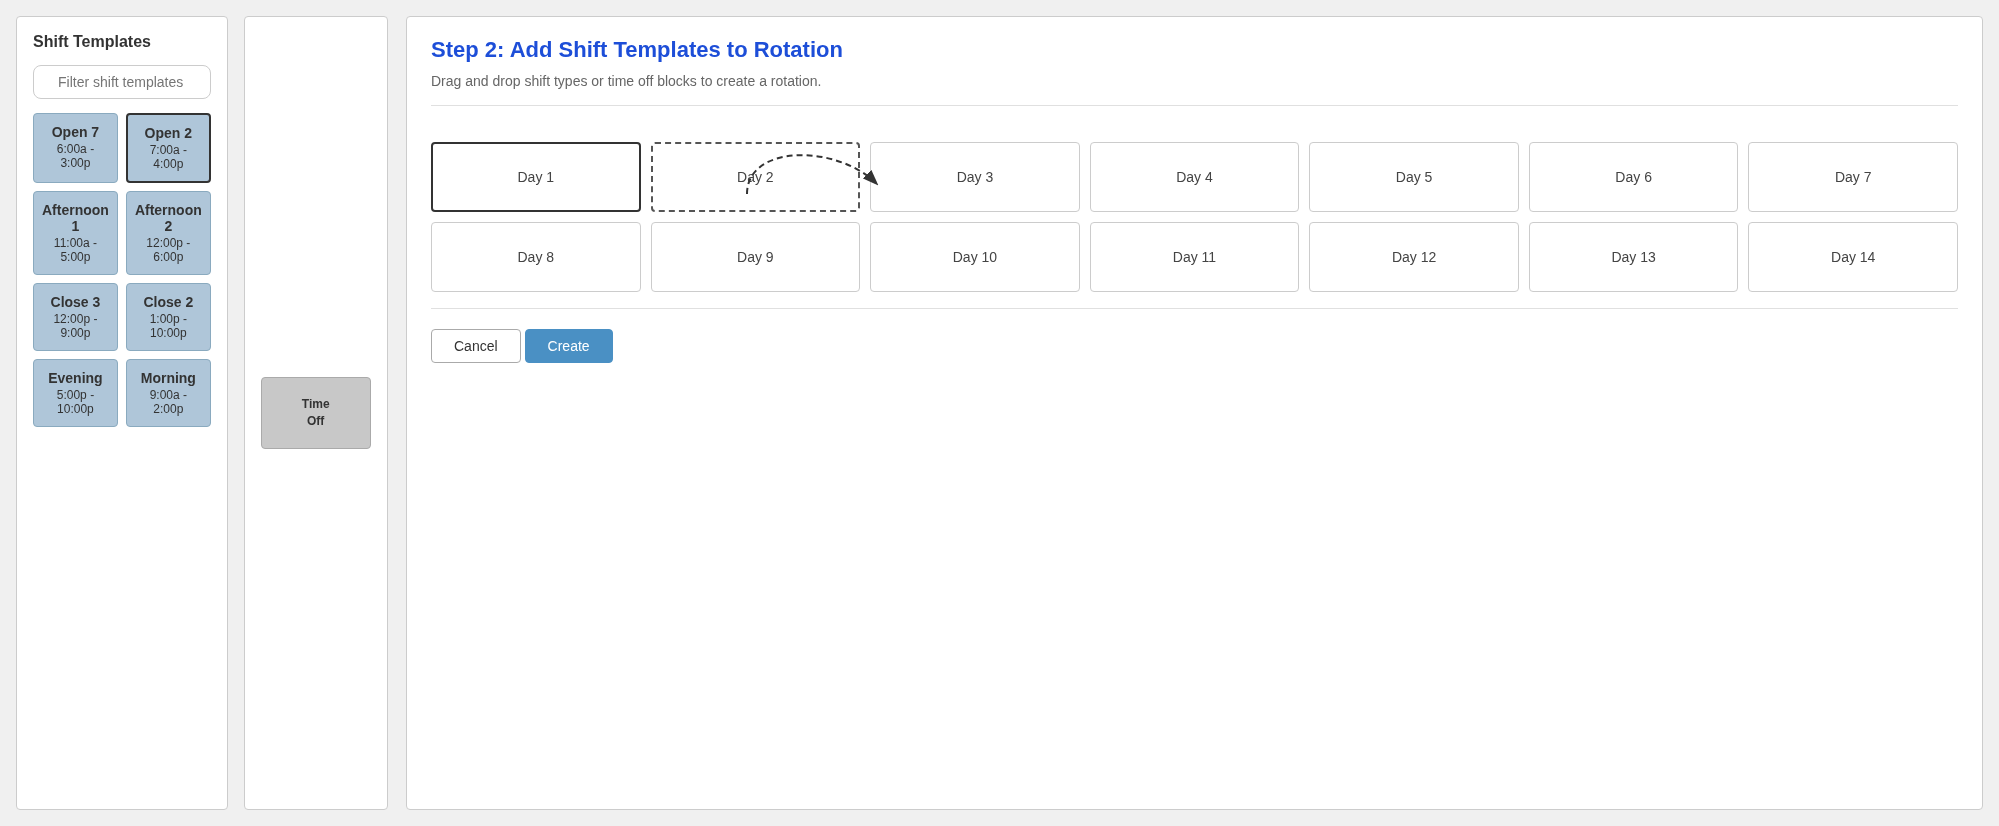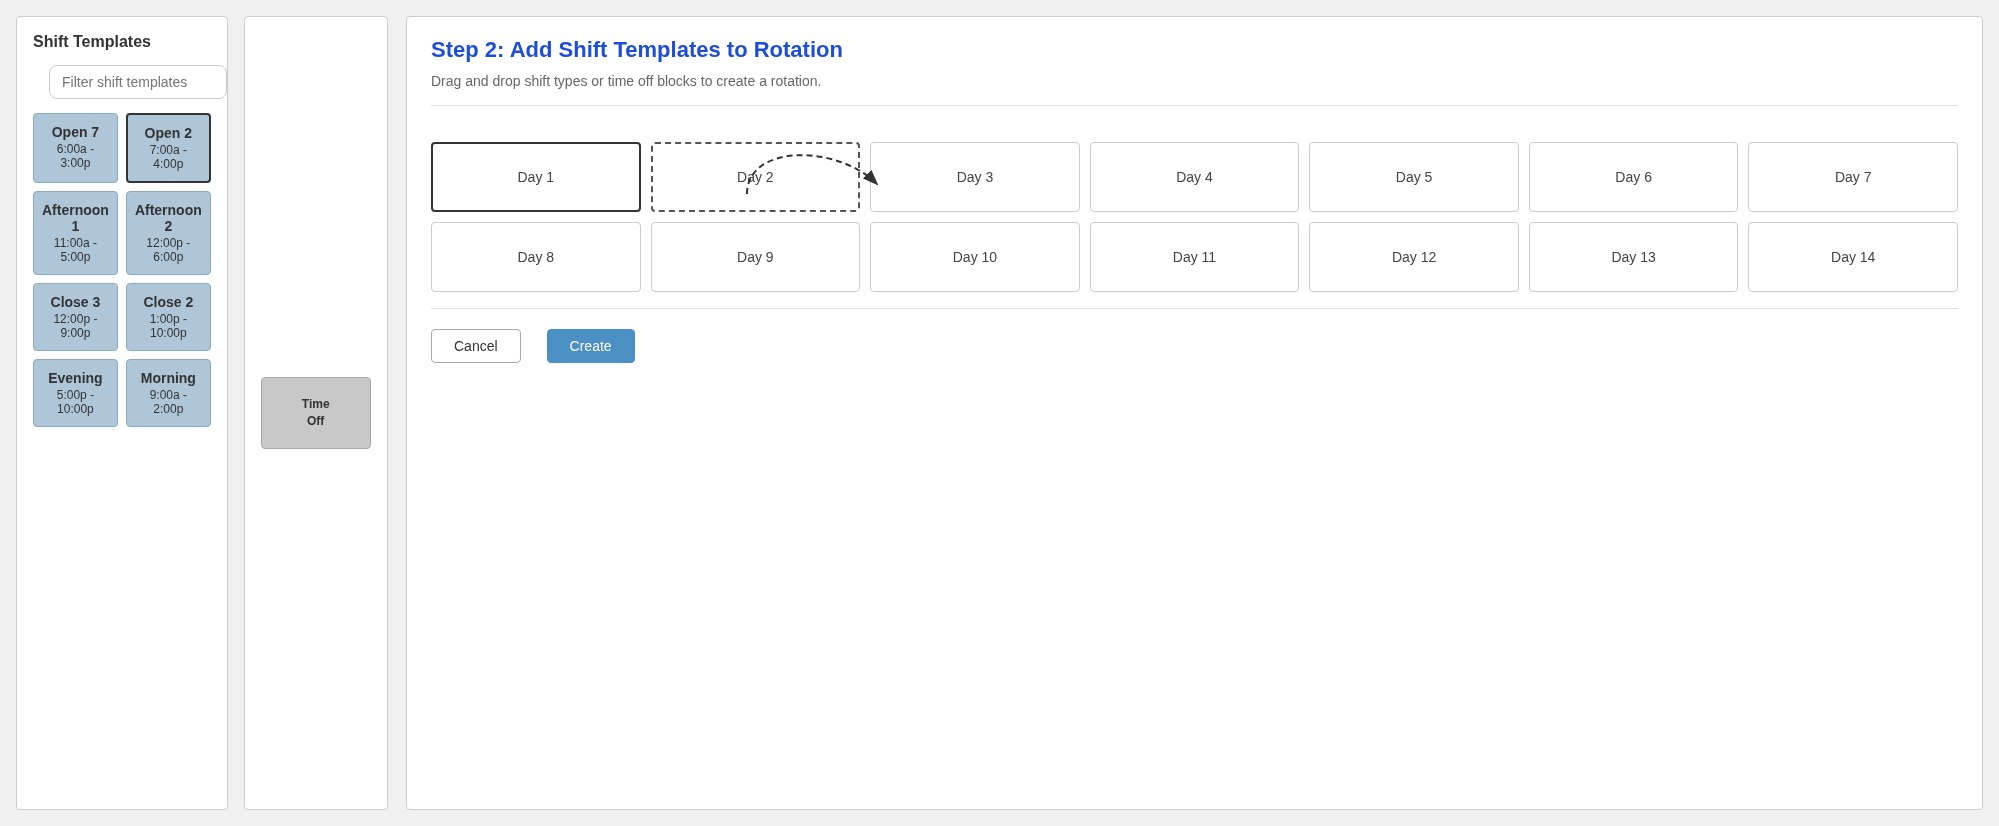--- a/index.html
+++ b/index.html
@@ -30,28 +30,27 @@
 
     .shift-templates-title {
       font-size: 16px;
       font-weight: 600;
       margin-bottom: 14px;
       color: #333;
     }
 
     .filter-input {
       width: 100%;
-      padding: 8px 12px;
+      padding: 8px 24px;
       border: 1px solid #ccc;
       border-radius: 8px;
       font-size: 14px;
       color: #999;
       margin-bottom: 14px;
       outline: none;
-      margin-left: 16px;
     }
 
     .shift-grid {
       display: grid;
       grid-template-columns: 1fr 1fr;
       gap: 8px;
     }
 
     .shift-tile {
       background: #afc6d9;
@@ -166,21 +165,21 @@
       background: #fff;
     }
 
     .day-tile.drag-source {
       border: 2px solid #333;
       background: #fff;
     }
 
     .buttons-row {
       display: flex;
-      gap: 26px;
+      gap: 4px;
       align-items: center;
       margin-top: 4px;
     }
 
     .btn-cancel {
       padding: 8px 22px;
       border: 1px solid #aaa;
       background: #fff;
       border-radius: 4px;
       font-size: 14px;

